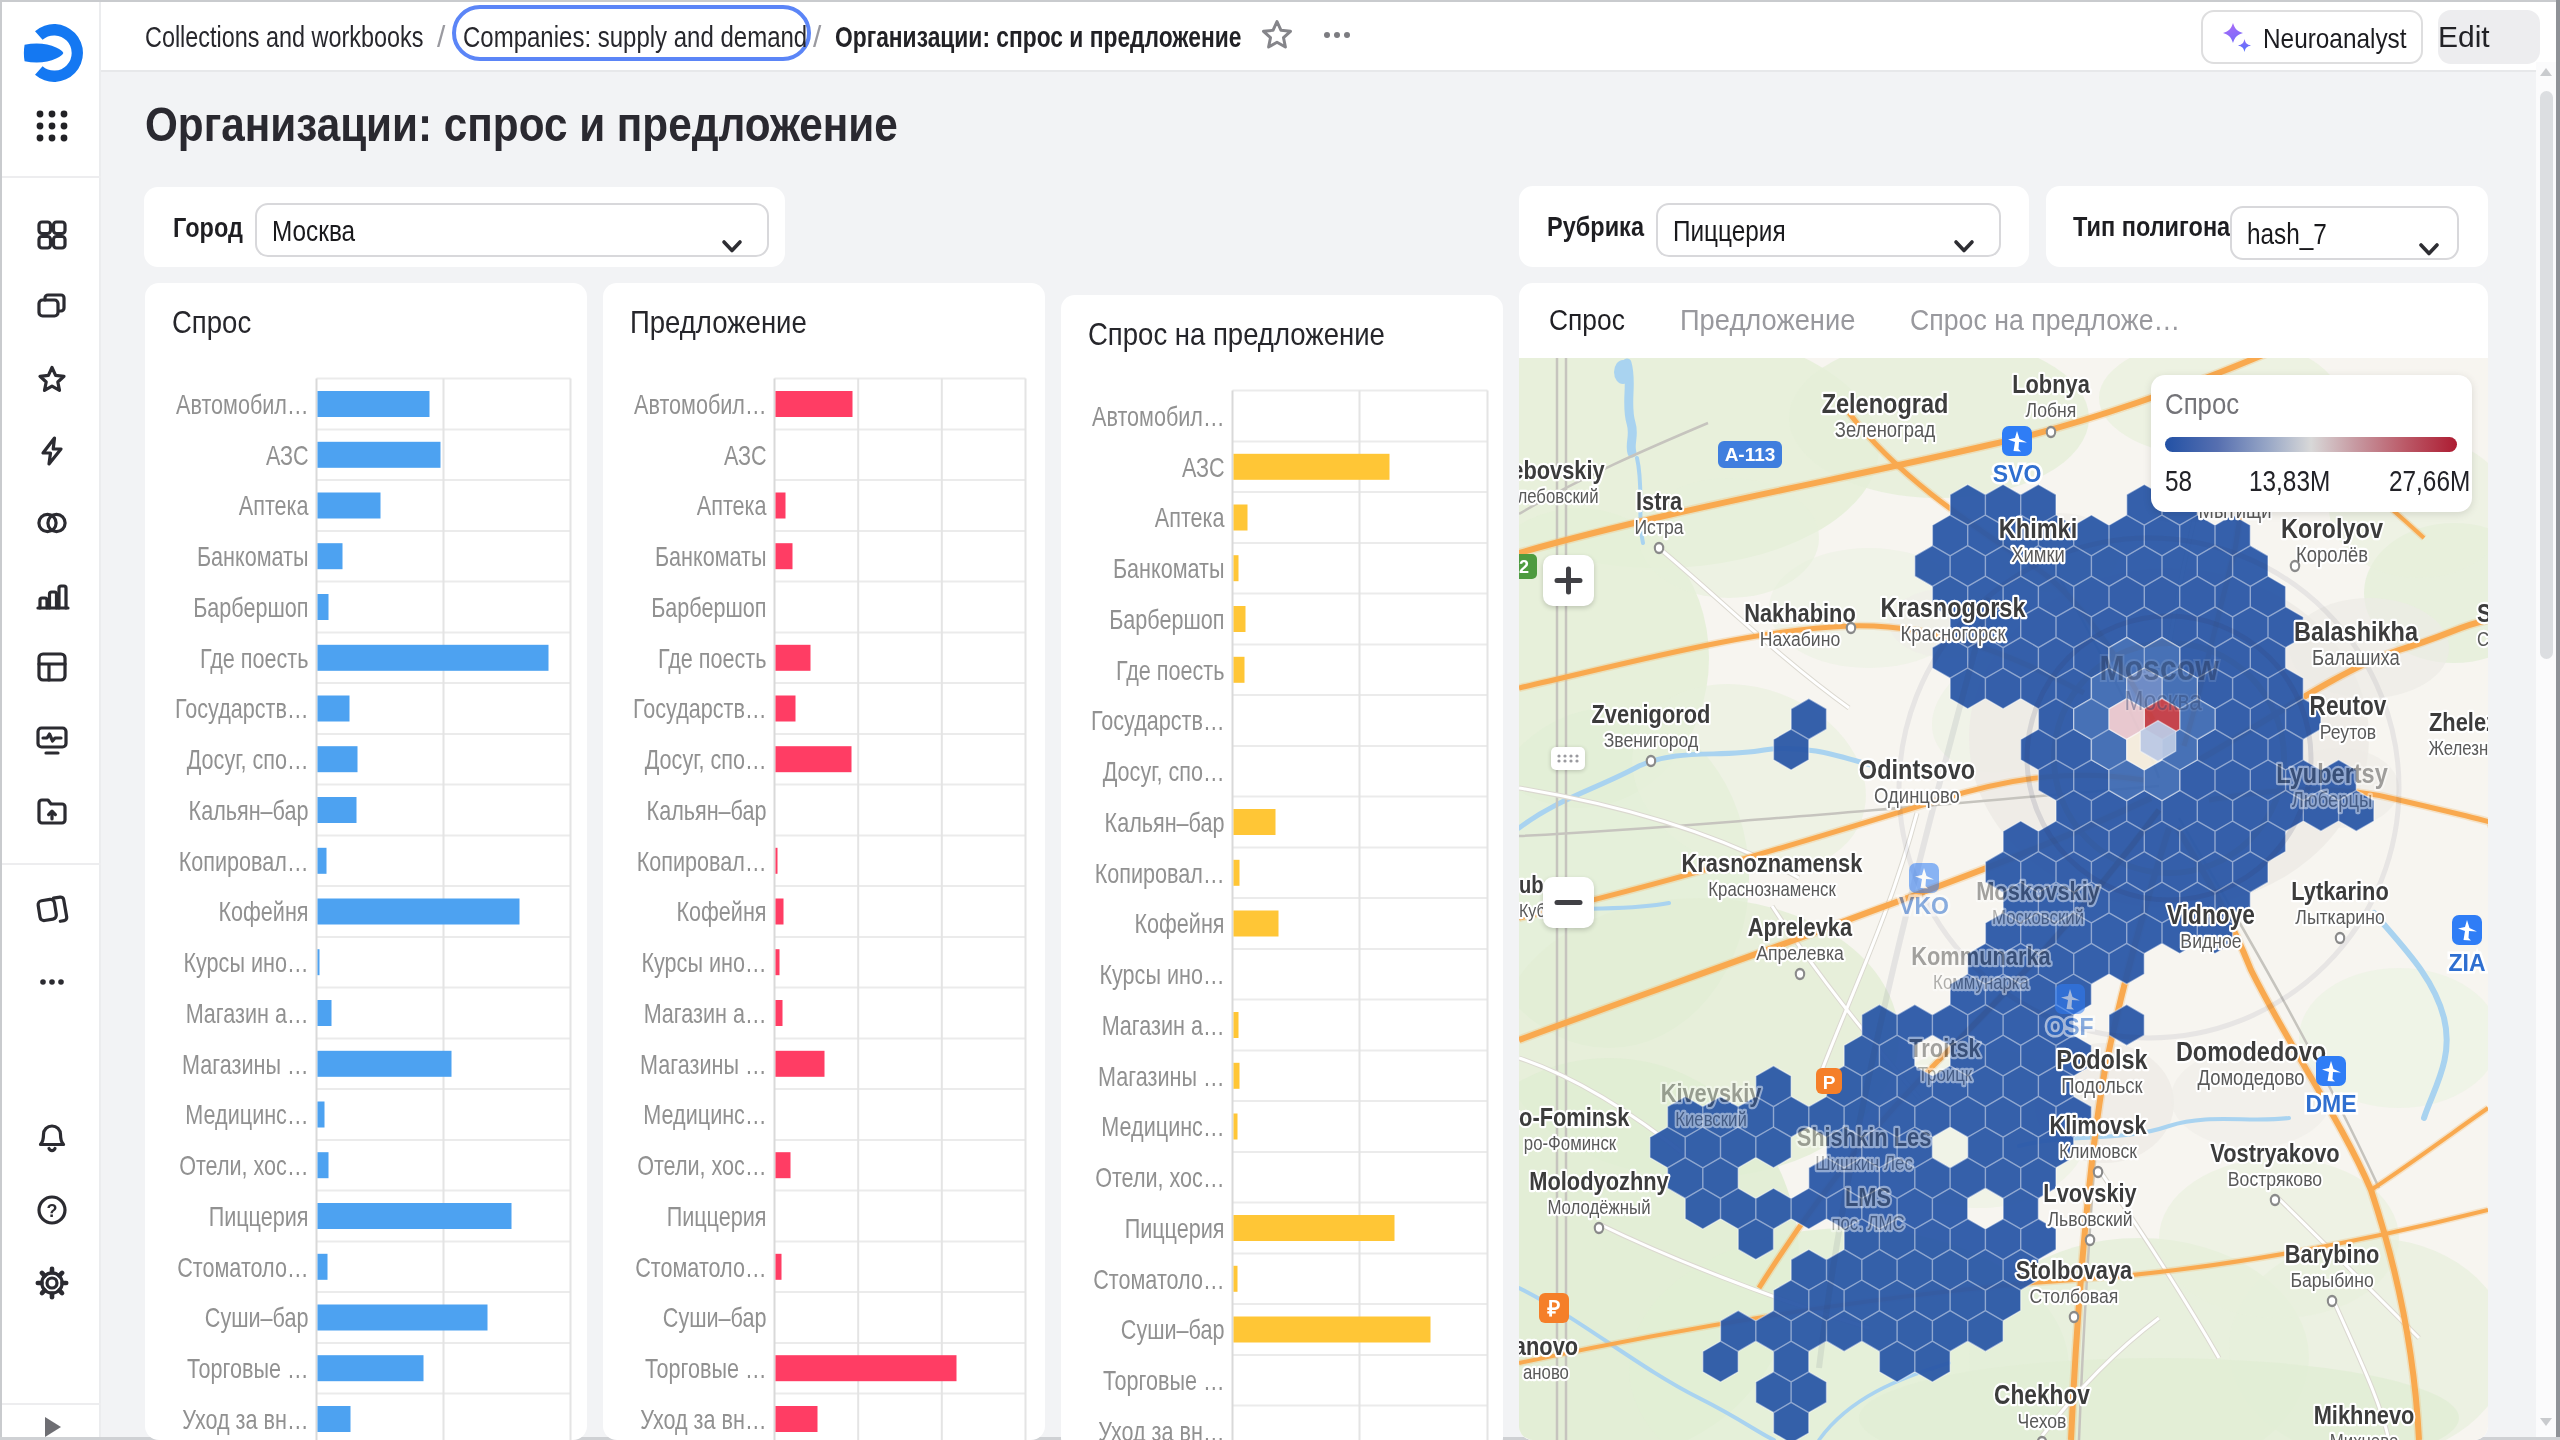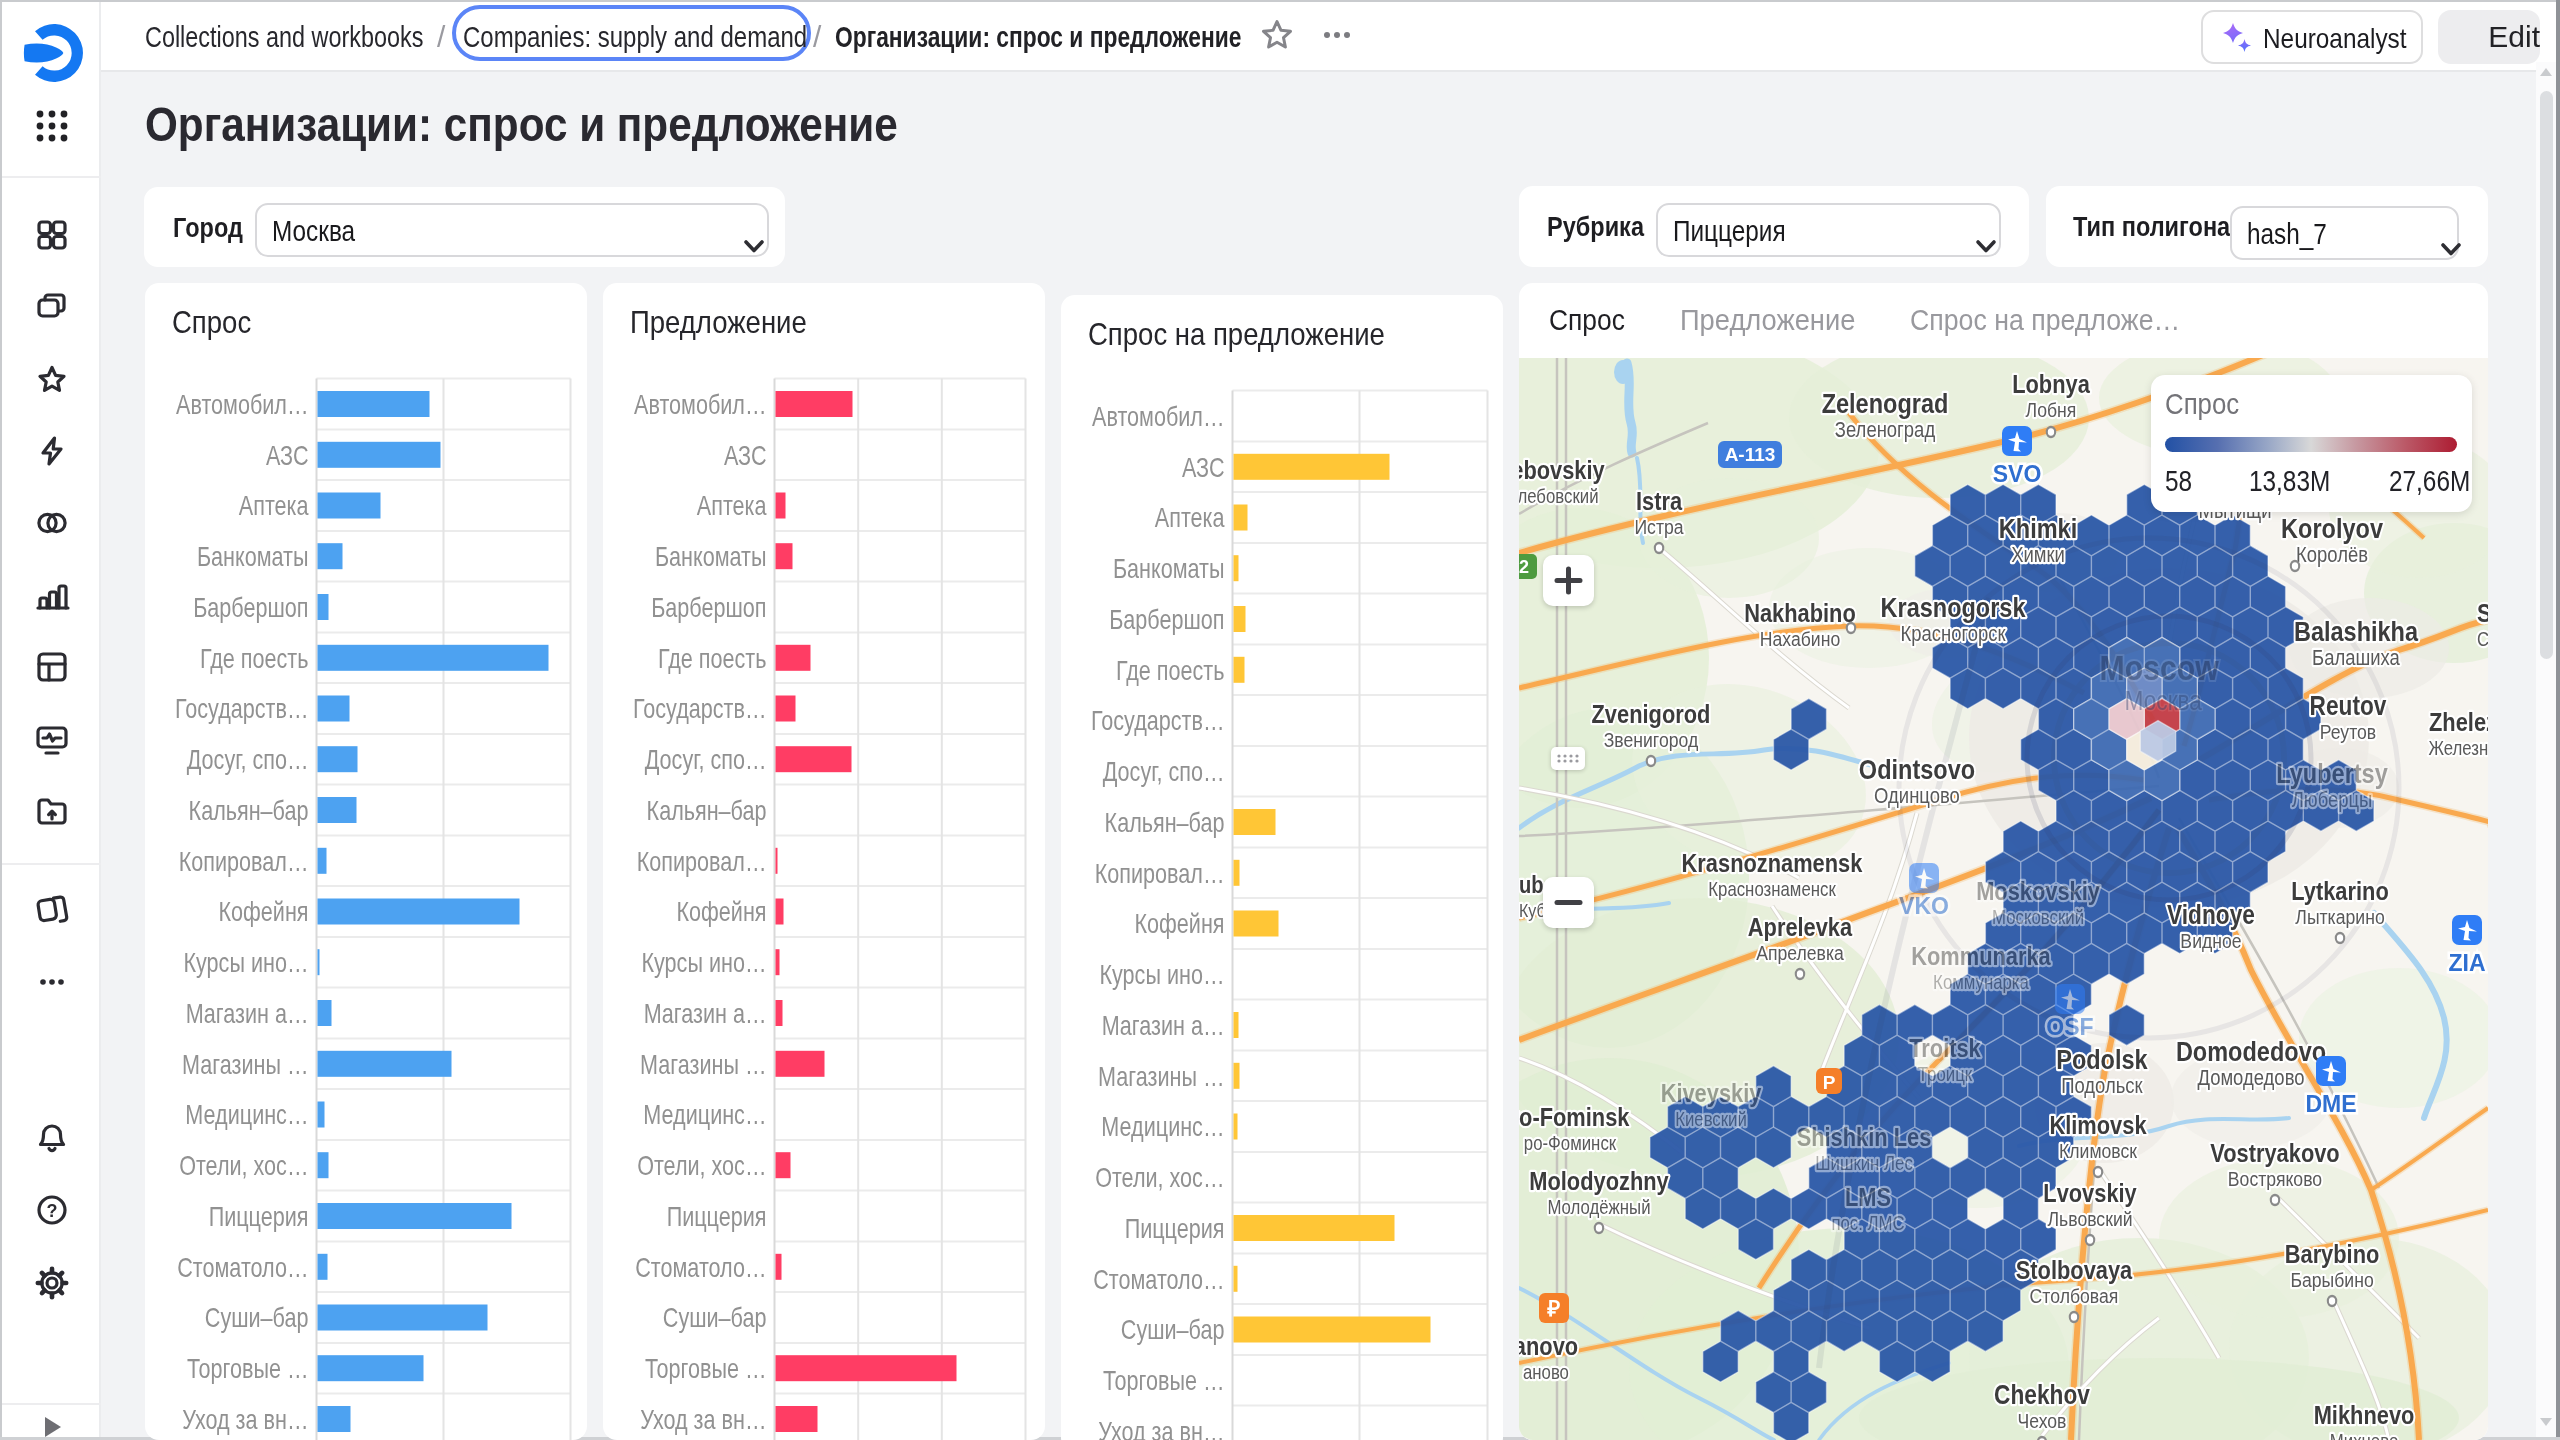--- a/index.html
+++ b/index.html
@@ -1,19 +1,19 @@
 <!DOCTYPE html>
 <html><head><meta charset="utf-8">
 <style>
 * { margin:0; padding:0; box-sizing:border-box; }
 html,body { width:2560px; height:1440px; overflow:hidden; background:#f2f3f5;
   font-family:"Liberation Sans", sans-serif; -webkit-font-smoothing:antialiased; }
 .abs { position:absolute; }
 .sqz { transform-origin:0 50%; white-space:nowrap; }
-.card { position:absolute; background:#fff; border-radius:14px;text-align:right; }
+.card { position:absolute; background:#fff; border-radius:14px; }
 .sel { position:absolute; height:54px; border:2px solid #d8d8db; border-radius:13px; background:#fff; }
 .selv { position:absolute; left:15px; top:10px; font-size:29px; color:#19191c; transform:scaleX(0.84); transform-origin:0 50%; white-space:nowrap; }
 .chev { position:absolute; top:15px; width:22px; height:22px; }
 .flabel { position:absolute; top:25px; font-size:28px; font-weight:700; color:#1e1e22; transform:scaleX(0.84); transform-origin:0 50%; white-space:nowrap; }
 .ctitle { position:absolute; left:27px; top:21px; font-size:32px; color:#26262b; transform:scaleX(0.86); transform-origin:0 50%; white-space:nowrap; }
 </style></head>
 <body>
 <div class="abs" style="left:0;top:0;width:2560px;height:2px;background:#c9cbce"></div>
 <div class="abs" style="left:0;top:0;width:2px;height:1440px;background:#c9cbce"></div>
 <div class="abs" style="left:2556px;top:0;width:4px;height:1440px;background:#8f9297"></div>
@@ -171,21 +171,21 @@
             <stop offset="0" stop-color="#8e6bf9"></stop>
             <stop offset="1" stop-color="#4f72fb"></stop>
           </linearGradient>
         </defs>
       <path d="M14 2 C15.9 8.1 17.9 10.1 24 12 C17.9 13.9 15.9 15.9 14 22 C12.1 15.9 10.1 13.9 4 12 C10.1 10.1 12.1 8.1 14 2 Z" fill="url(#spk)"></path>
       <path d="M25.5 18 C26.5 22.2 27.8 23.5 32 24.5 C27.8 25.5 26.5 26.8 25.5 31 C24.5 26.8 23.2 25.5 19 24.5 C23.2 23.5 24.5 22.2 25.5 18 Z" fill="url(#spk2)"></path>
     </svg>
     <div class="abs sqz" style="left:60px;top:11px;font-size:28px;color:#1c1c20;transform:scaleX(0.87)">Neuroanalyst</div>
   </div>
   <div class="abs" style="left:2337px;top:8px;width:102px;height:54px;border-radius:13px;background:#ededef">
-    <div style="text-align:right;font-size:30px;color:#222226;line-height:54px">Edit</div>
+    <div style="text-align:left;font-size:30px;color:#222226;line-height:54px">Edit</div>
   </div>
 </div>
 
 <div class="abs" style="left:2536px;top:62px;width:20px;height:1375px;background:#fbfbfc">
   <svg style="position:absolute;left:3px;top:5px" width="14" height="10" viewBox="0 0 14 10">
       <path d="M1 9 L7 1 L13 9 Z" fill="#c9cbce"></path>
     </svg>
   <svg style="position:absolute;left:3px;bottom:10px" width="14" height="10" viewBox="0 0 14 10">
       <path d="M1 1 L7 9 L13 1 Z" fill="#c9cbce"></path>
     </svg>

